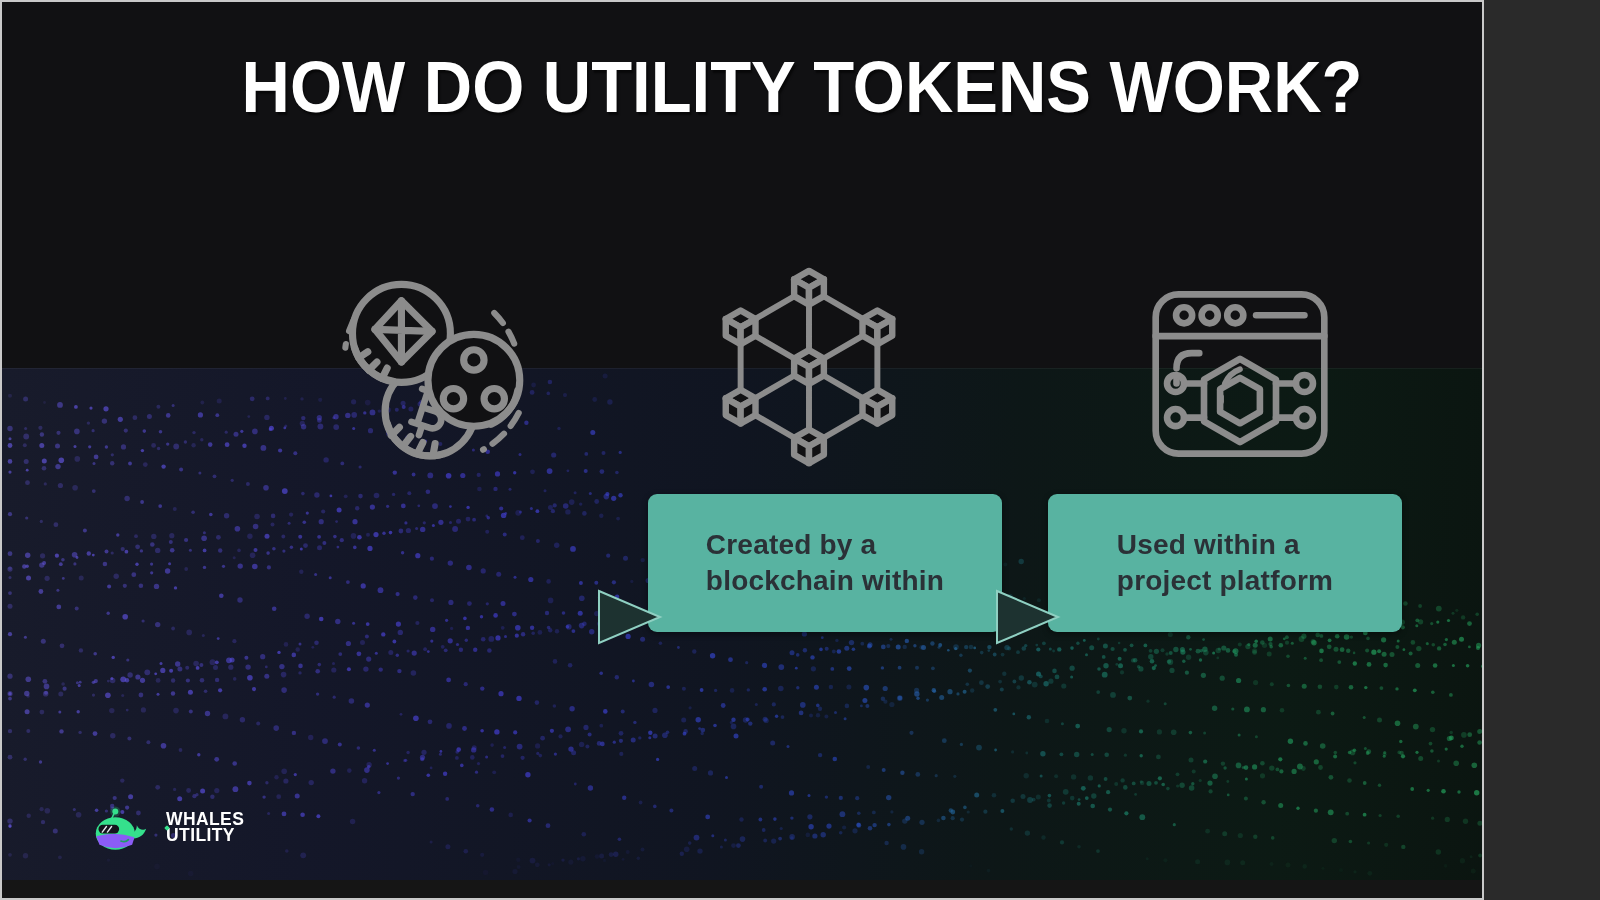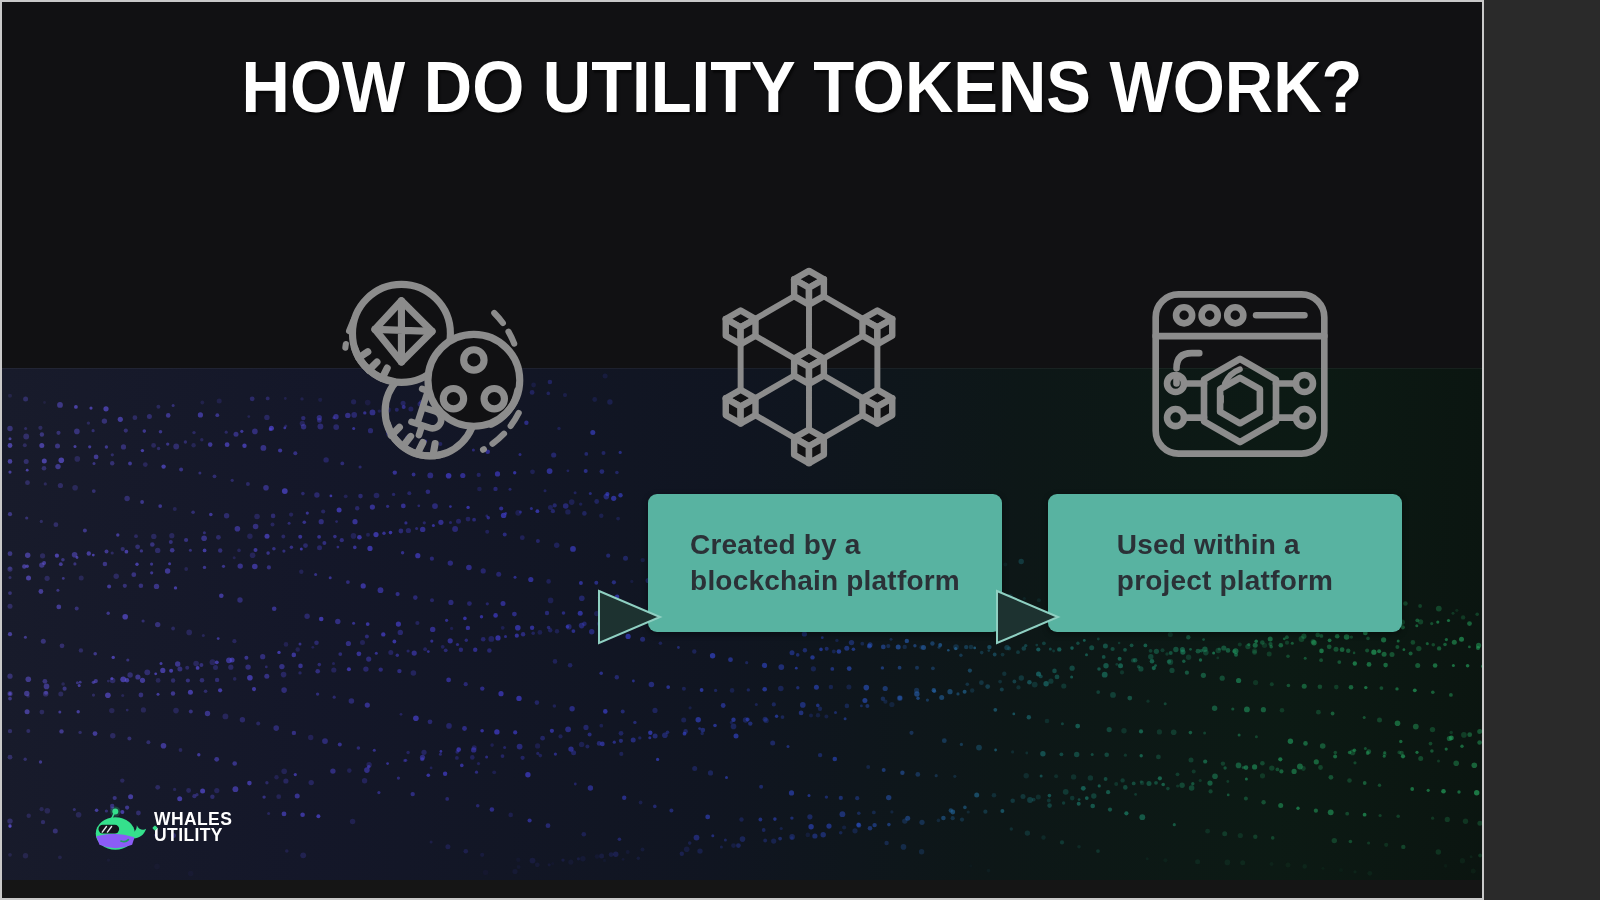--- a/index.html
+++ b/index.html
@@ -43,21 +43,21 @@
   .step-2{left:646px; width:354px;}
   .step-3{left:1046px; width:354px;}
   .step-1 .step-label{text-align:center;}
 
   .arrow{position:absolute; top:586px; z-index:5;}
   .arrow-1{left:594px;}
   .arrow-2{left:992px;}
 
   .logo{position:absolute; left:90px; top:800px; display:flex; align-items:center; z-index:6;}
   .logo-mark{width:56px; height:50px;}
-  .logo-text{position:relative; margin-left:6px; color:#ffffff; font-weight:800;
+  .logo-text{position:relative; margin-left:18px; color:#ffffff; font-weight:800;
     font-size:17.5px; line-height:16px; letter-spacing:0.4px;}
   .logo-dot{
     position:absolute; left:-1px; top:14.5px; width:4px; height:4px;
     background:#35e08c; border-radius:1px; transform:rotate(45deg);
   }
   .logo-line{display:block;}
 </style>
 </head>
 <body>
 
@@ -1807,21 +1807,21 @@
       <line x1="36" y1="136" x2="57" y2="136"></line>
       <circle cx="163" cy="100" r="9"></circle>
       <circle cx="163" cy="136" r="9"></circle>
       <line x1="133" y1="100" x2="154" y2="100"></line>
       <line x1="133" y1="136" x2="154" y2="136"></line>
     </svg>
   </div>
 
   <div class="step step-2">
     <div class="step-label">Created by a
-blockchain platform</div>
+blockchain within</div>
   </div>
   <div class="step step-3">
     <div class="step-label">Used within a
 project platform</div>
   </div>
 
   <div class="arrow arrow-1">
     <svg width="68" height="58" viewBox="0 0 68 58">
       <polygon points="3,3 64,29 3,55" fill="#1d3230" stroke="#8fd0c2" stroke-width="2"></polygon>
     </svg>

